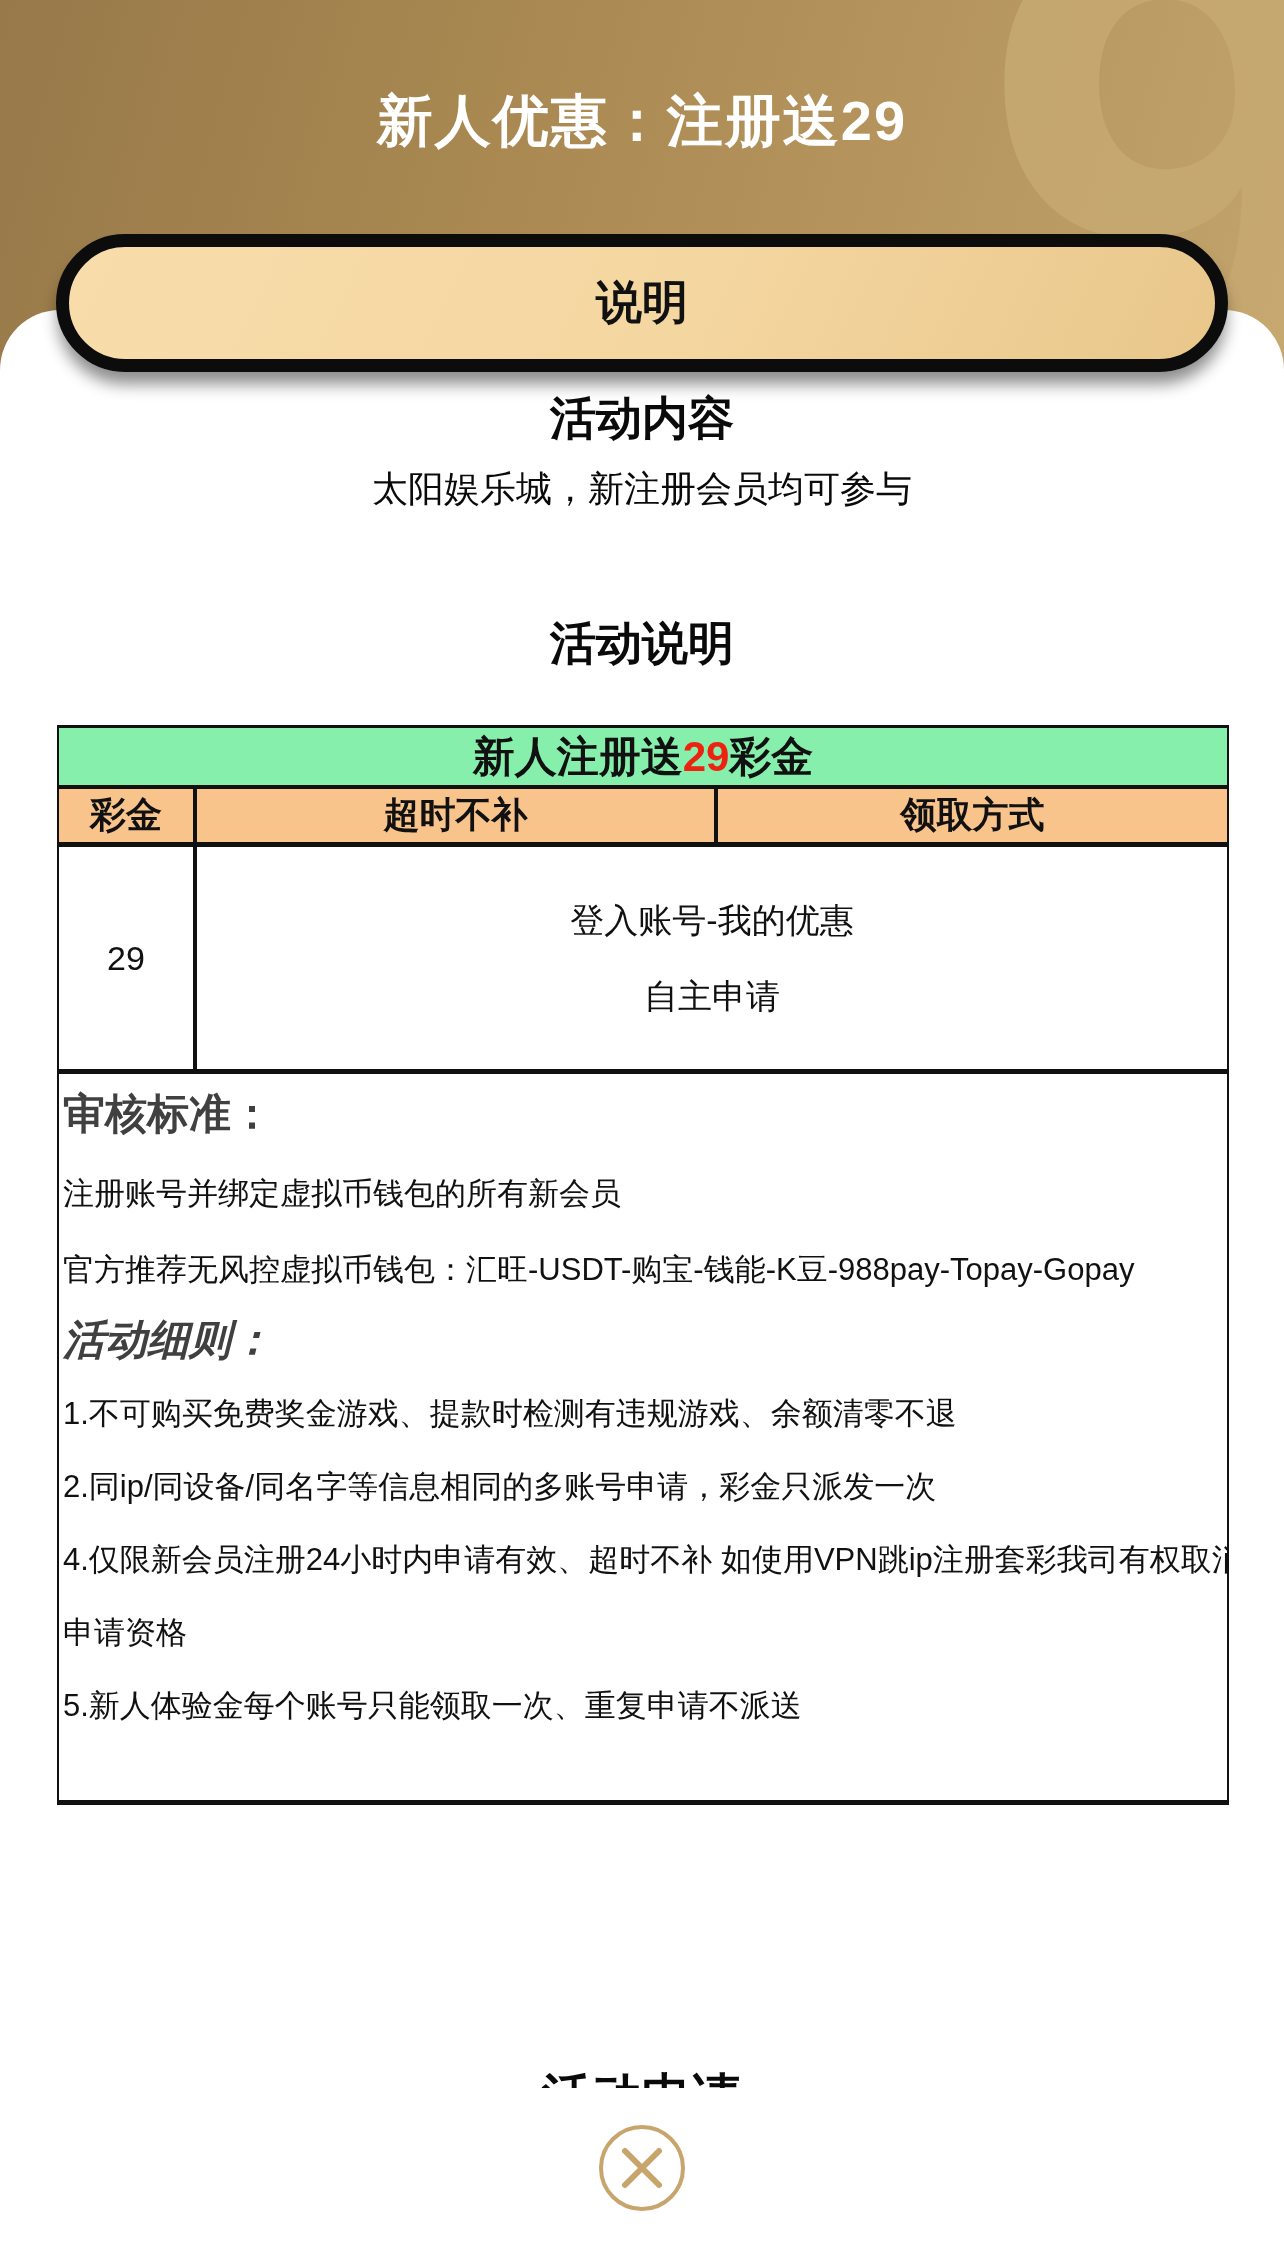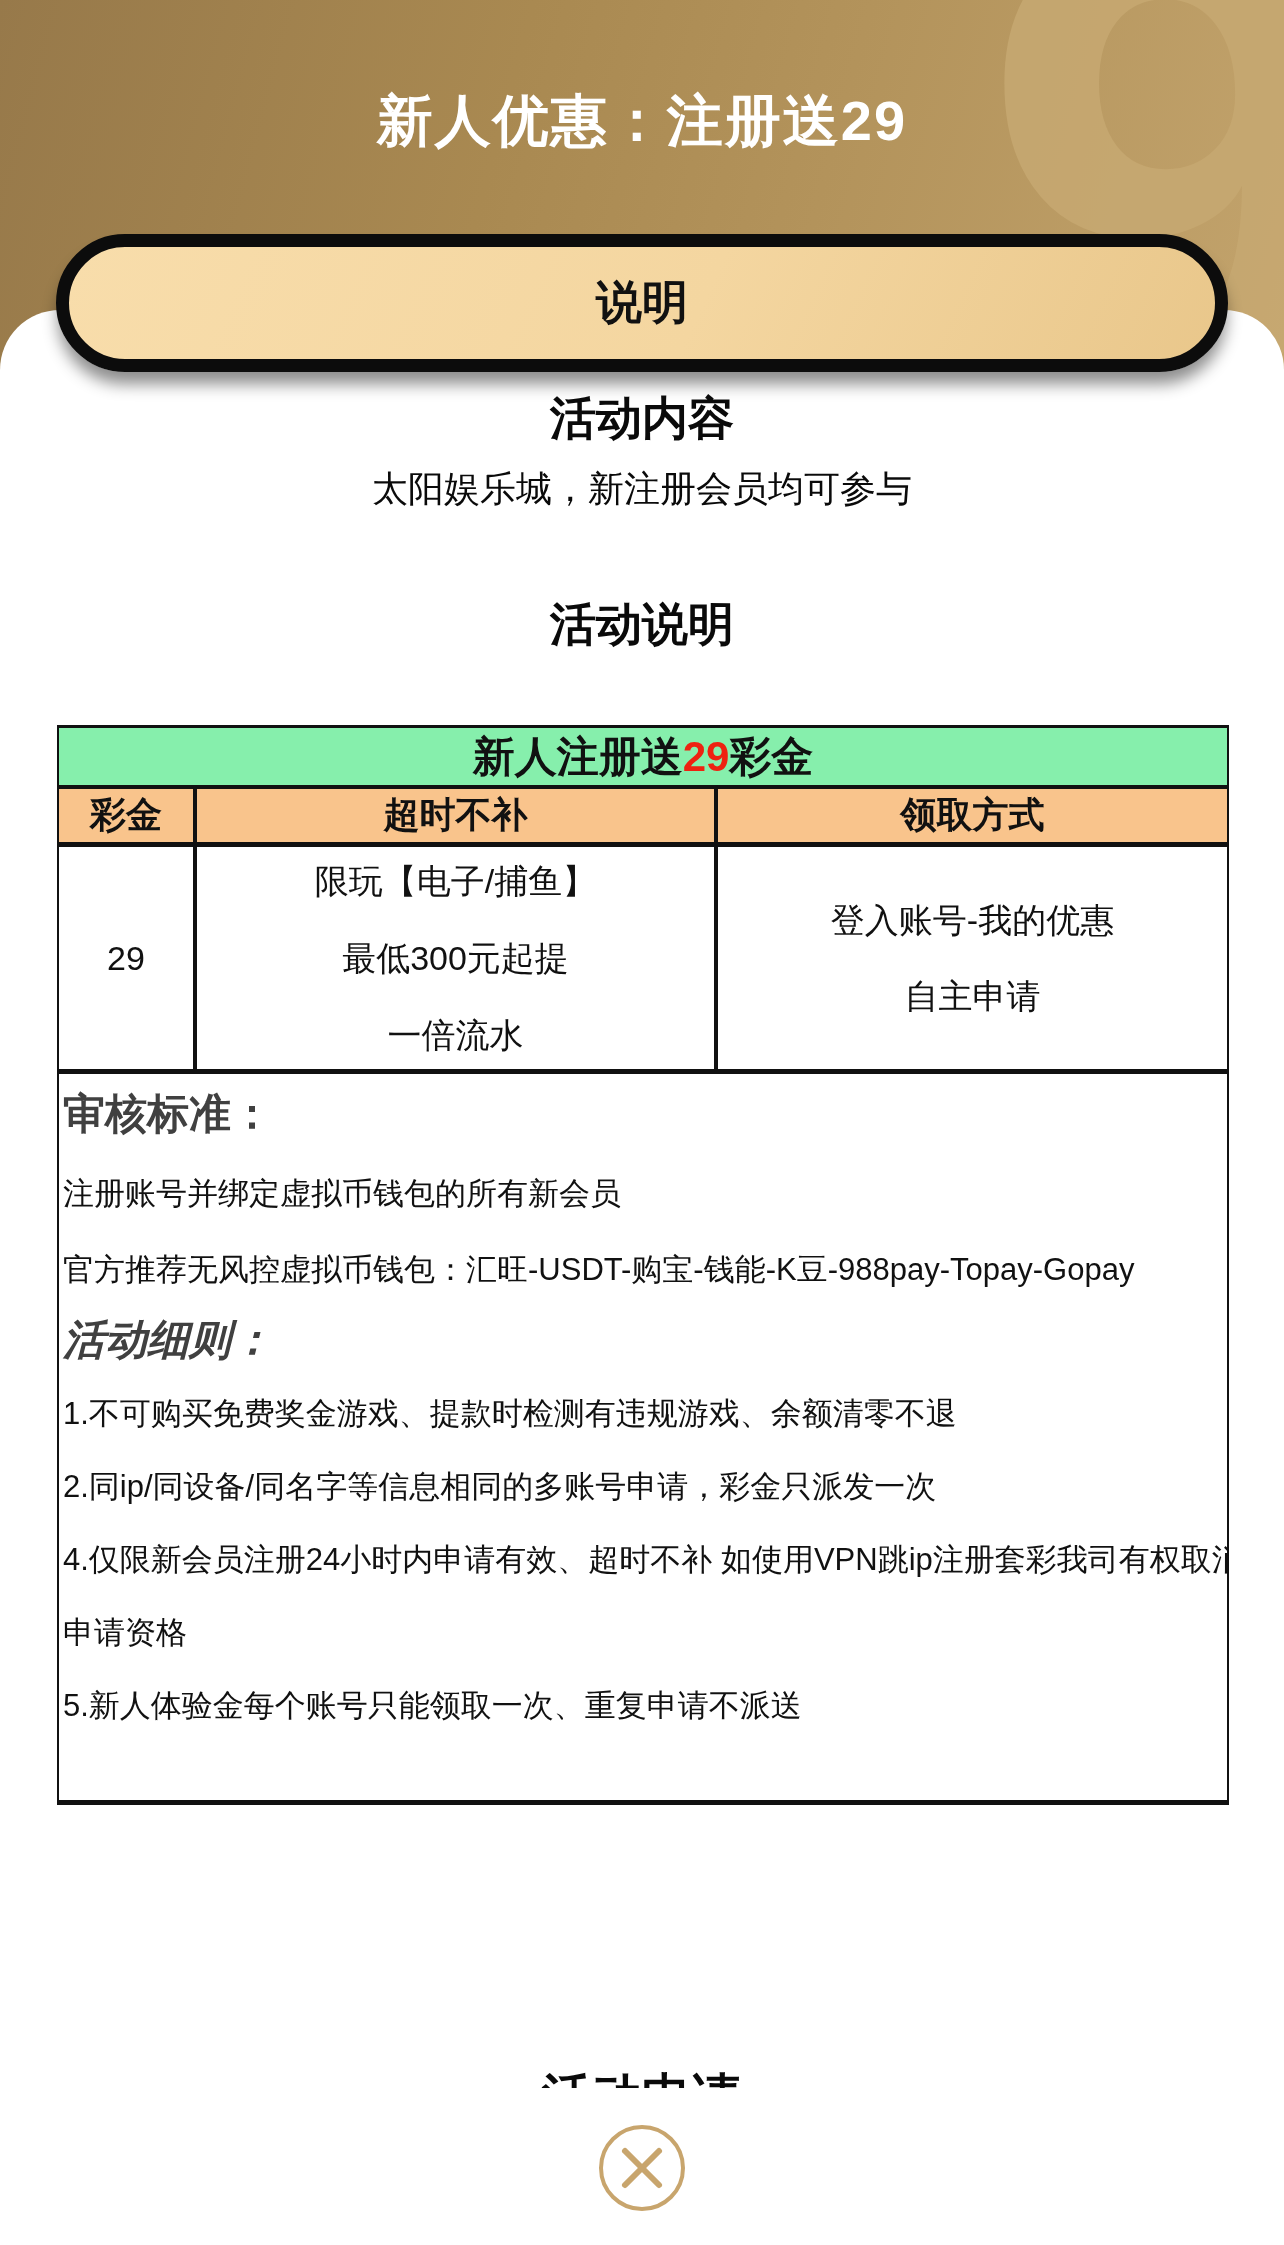--- a/index.html
+++ b/index.html
@@ -43,21 +43,21 @@
   .sec-heading{
     position:absolute;left:0;width:1284px;text-align:center;
     font-size:46px;font-weight:700;color:#0a0a0a;
   }
   .sec-body{
     position:absolute;left:0;width:1284px;text-align:center;
     font-size:36px;color:#0a0a0a;
   }
   .h-content{top:388px;}
   .p-content{top:465px;}
-  .h-desc{top:594px;}
+  .h-desc{top:613px;}
   
   .panel{
     position:absolute;left:57px;top:725px;width:1172px;height:1080px;
     box-sizing:border-box;background:#fff;
     border:2px solid #111;border-top-width:3px;border-bottom-width:5px;
     overflow:hidden;
   }
   .t-title{
     height:57px;background:#86efac;border-bottom:4px solid #111;
     display:flex;align-items:center;justify-content:center;
@@ -140,25 +140,20 @@
   <div class="t-row t-head">
     <div class="cell c1 sep">彩金</div>
     <div class="cell c2 sep">超时不补</div>
     <div class="cell c3">领取方式</div>
   </div>
 
   <div class="t-row t-data">
     <div class="cell c1 sep">
       <span>29</span>
     </div>
-    <div class="cell c2 sep">
-      <span>限玩【电子/捕鱼】</span>
-      <span>最低300元起提</span>
-      <span>一倍流水</span>
-    </div>
     <div class="cell c3">
       <span>登入账号-我的优惠</span>
       <span>自主申请</span>
     </div>
   </div>
 
   <div class="notes">
     <div class="blue-heading bh-review">审核标准：</div>
     <div class="note-line nl-1">注册账号并绑定虚拟币钱包的所有新会员</div>
     <div class="note-line nl-2">官方推荐无风控虚拟币钱包：汇旺-USDT-购宝-钱能-K豆-988pay-Topay-Gopay</div>

